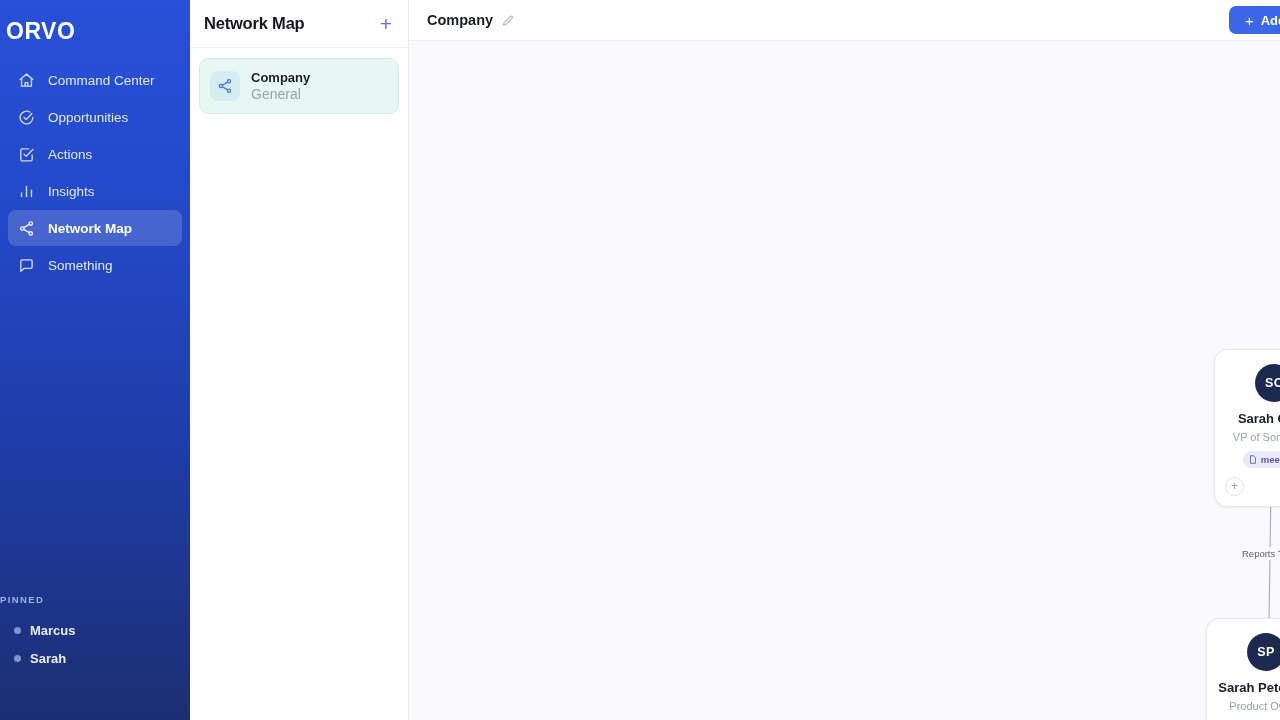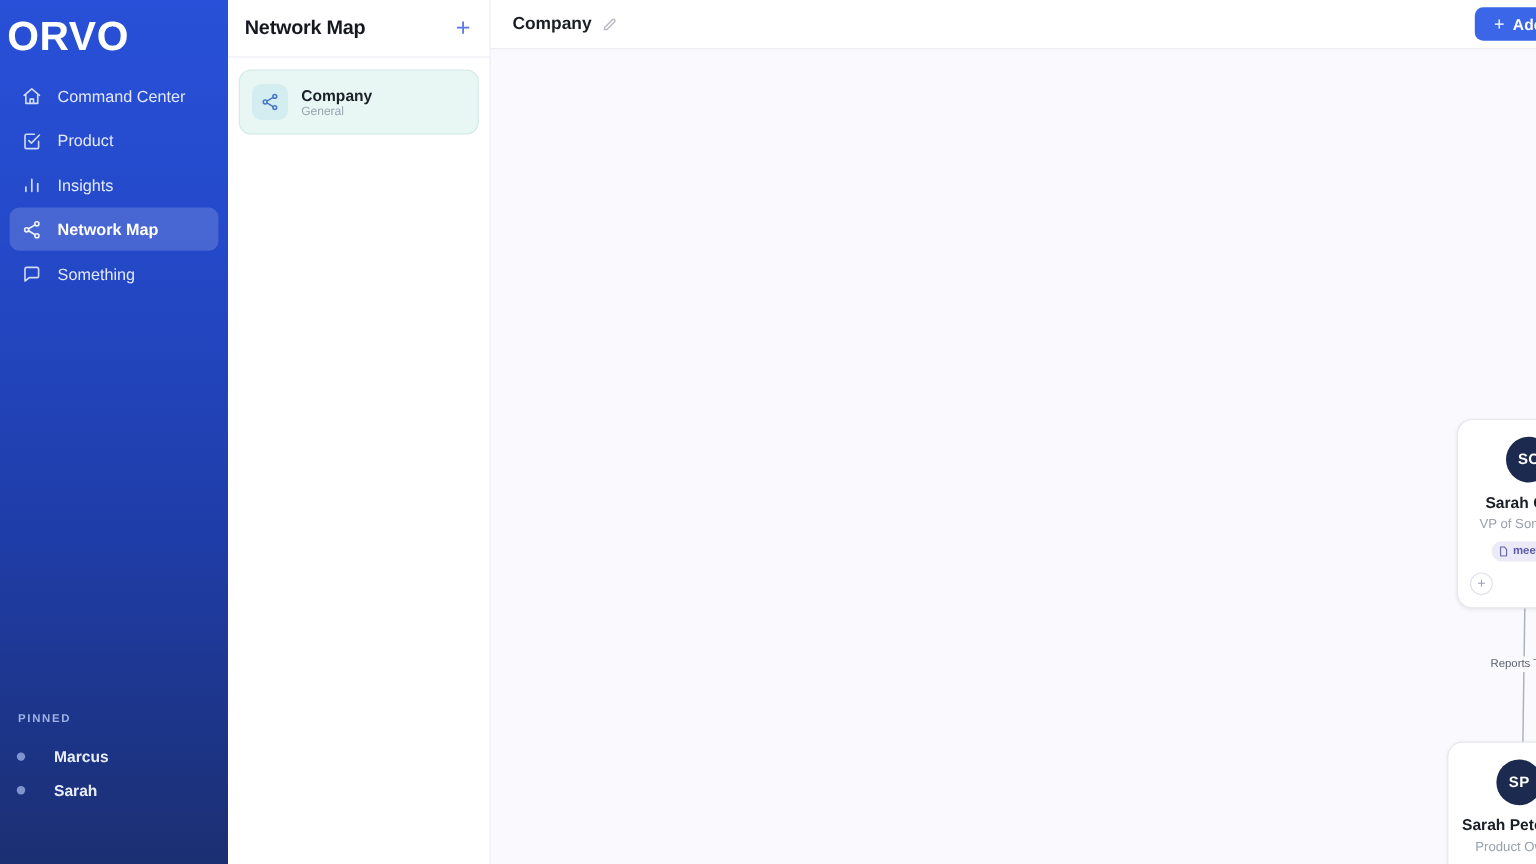--- a/index.html
+++ b/index.html
@@ -12,44 +12,44 @@
   .app { display: flex; width: 1280px; height: 720px; position: relative; }
 
   
   .sidebar {
     width: 190px; height: 720px;
     background: linear-gradient(180deg, #2850d8 0%, #2449c9 28%, #1f3da8 62%, #1b2f72 100%);
     position: relative; flex: 0 0 190px;
     overflow: hidden;
   }
   .logo {
-    color: #fff; font-size: 34px; font-weight: 700;
+    color: #fff; font-size: 23px; font-weight: 700;
     letter-spacing: 0.5px; padding: 10px 0 0 6px;
     height: 52px; line-height: 42px;
   }
   .nav { margin-top: 10px; padding: 0 8px; }
   .nav-item {
     display: flex; align-items: center; gap: 13px;
     height: 36px; padding: 0 10px; margin-bottom: 1px;
     border-radius: 8px;
     color: #e3e9fb; font-size: 13.5px; font-weight: 500;
     cursor: pointer; white-space: nowrap;
   }
   .nav-item.active { background: rgba(255,255,255,0.16); color: #ffffff; font-weight: 600; }
   .nav-ico { width: 17px; height: 17px; flex: 0 0 17px; display: block; opacity: .92; }
   .nav-ico svg { display: block; width: 17px; height: 17px; }
 
   .pinned-head {
     position: absolute; left: 0; top: 594px;
     font-size: 9.5px; letter-spacing: 1.4px; font-weight: 700;
-    color: #9fb2e4; padding-left: 15px;
+    color: #9fb2e4; padding-left: 0px;
   }
   .pinned-list { position: absolute; left: 0; top: 616px; width: 190px; }
   .pin-item {
-    display: flex; align-items: center; gap: 24px;
+    display: flex; align-items: center; gap: 9px;
     height: 28px; padding-left: 14px;
     color: #e8edfb; font-size: 13px; font-weight: 600;
     cursor: pointer;
   }
   .pin-dot { width: 7px; height: 7px; border-radius: 50%; background: #7f93cf; flex: 0 0 7px; }
 
   
   .panel {
     width: 219px; flex: 0 0 219px; height: 720px;
     background: #ffffff; border-right: 1px solid #e8eaef;
@@ -68,21 +68,21 @@
     background: #e8f7f4; border: 1px solid #d3ebe7;
     cursor: pointer;
   }
   .map-item-ico {
     width: 30px; height: 30px; flex: 0 0 30px; border-radius: 8px;
     background: #d3edf1; display: flex; align-items: center; justify-content: center;
   }
   .map-item-ico svg { width: 16px; height: 16px; display: block; }
   .map-item-txt { display: flex; flex-direction: column; gap: 1px; }
   .map-item-name { font-size: 13px; font-weight: 700; color: #1b1f28; }
-  .map-item-sub { font-size: 10px; color: #9aa3ae; }
+  .map-item-sub { font-size: 14px; color: #9aa3ae; }
 
   
   .main { flex: 1 1 auto; height: 720px; position: relative; background: #ffffff; }
   .topbar {
     height: 41px; border-bottom: 1px solid #ededf2;
     display: flex; align-items: center; justify-content: space-between;
     padding: 0 0 0 18px; background: #fff; position: relative; z-index: 5;
   }
   .tb-left { display: flex; align-items: center; gap: 8px; }
   .tb-title { font-size: 14.5px; font-weight: 700; color: #1a1d24; }
@@ -156,29 +156,38 @@
           <svg viewBox="0 0 24 24" fill="none" stroke="#dfe7fb" stroke-width="1.9" stroke-linecap="round" stroke-linejoin="round">
               <path d="M3 10.5 12 3l9 7.5"></path>
               <path d="M5 9.8V20h14V9.8"></path>
               <path d="M10 20v-5h4v5"></path>
             </svg>
         </span>
         <span>Command Center</span>
       </div>
 
 
+      <div class="nav-item">
+        <span class="nav-ico">
+          <svg viewBox="0 0 24 24" fill="none" stroke="#dfe7fb" stroke-width="1.9" stroke-linecap="round" stroke-linejoin="round">
+              <path d="M21 12a9 9 0 1 1-4.4-7.7"></path>
+              <path d="M8.5 11.8 11.5 15l8-8.6"></path>
+            </svg>
+        </span>
+        <span>Opportunities</span>
+      </div>
 
       <div class="nav-item">
         <span class="nav-ico">
           <svg viewBox="0 0 24 24" fill="none" stroke="#dfe7fb" stroke-width="1.9" stroke-linecap="round" stroke-linejoin="round">
               <path d="M20 12.5V19a2 2 0 0 1-2 2H6a2 2 0 0 1-2-2V6a2 2 0 0 1 2-2h9"></path>
               <path d="M8.5 11.5 11.5 14.5 21 5"></path>
             </svg>
         </span>
-        <span>Product</span>
+        <span>Actions</span>
       </div>
 
       <div class="nav-item">
         <span class="nav-ico">
           <svg viewBox="0 0 24 24" fill="none" stroke="#dfe7fb" stroke-width="2" stroke-linecap="round">
               <path d="M5 14v5"></path>
               <path d="M12 5v14"></path>
               <path d="M19 10v9"></path>
             </svg>
         </span>

